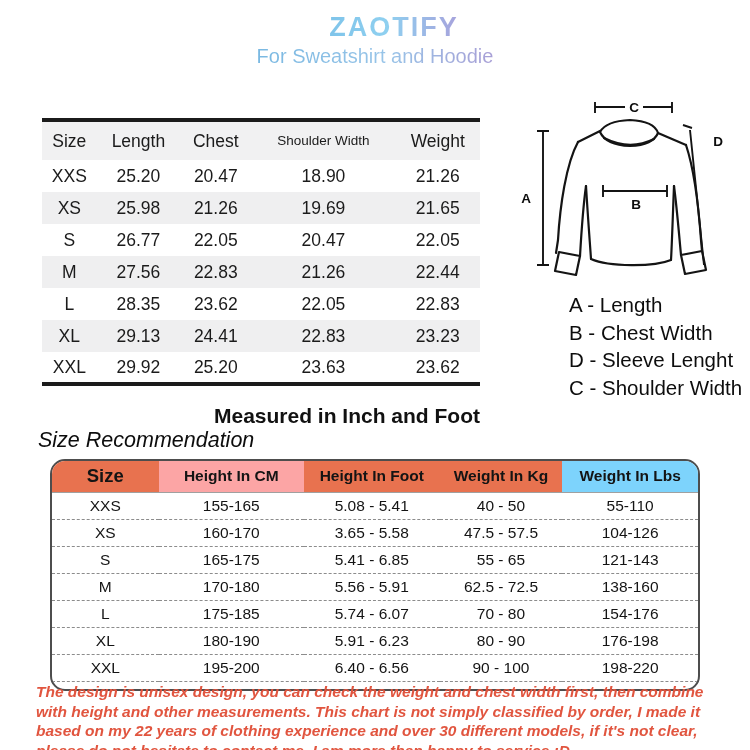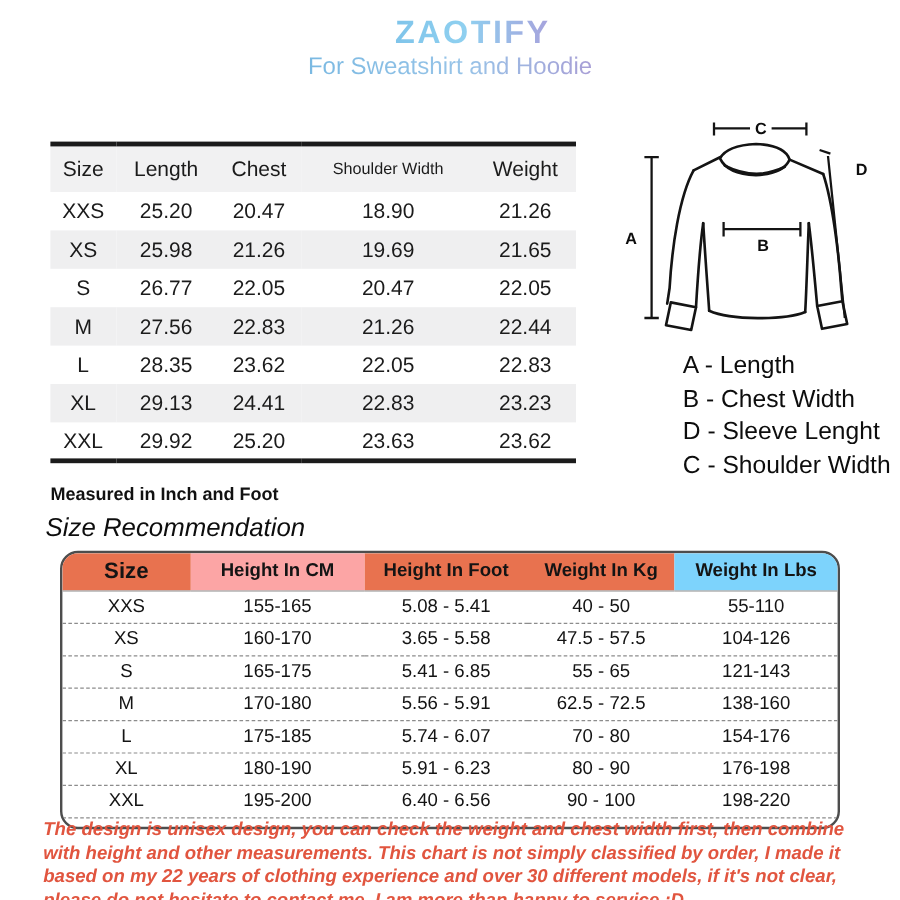--- a/index.html
+++ b/index.html
@@ -20,22 +20,22 @@
 
   
   .m-table { position:absolute; left:42px; top:118px; width:438px; border-collapse:collapse;
     border-top:4px solid #1b1b1b; border-bottom:4px solid #1b1b1b; }
   .m-table th { height:40px; font-weight:normal; font-size:17.5px; background:#f1f1f2;
     text-align:center; vertical-align:middle; }
   .m-table th.small-head { font-size:13.5px; line-height:1.2; }
   .m-table td { height:32px; font-size:17.5px; text-align:center; vertical-align:middle; }
   .m-table tbody tr:nth-child(even) { background:#efeff0; }
 
-  .m-note { position:absolute; left:42px; top:404px; width:438px; text-align:left;
-    font-weight:bold; font-size:15px; color:#111; }
+  .m-note { position:absolute; left:42px; top:404px; width:438px; text-align:right;
+    font-weight:bold; font-size:21px; color:#111; }
 
   
   .shirt-box { position:absolute; left:514px; top:94px; width:234px; height:202px; }
   .legend { position:absolute; left:542px; top:291px; font-size:20.5px;
     line-height:27.5px; color:#0d0d0d; white-space:nowrap;margin-left:27px; }
 
   
   .rec-title { position:absolute; left:38px; top:428px; font-style:italic; font-size:21.5px; color:#0d0d0d; }
   .rec-wrap { position:absolute; left:50px; top:459px; width:650px; border:2px solid #4d4d4d;
     border-radius:15px; overflow:hidden; background:#fff; padding-bottom:7px; }

